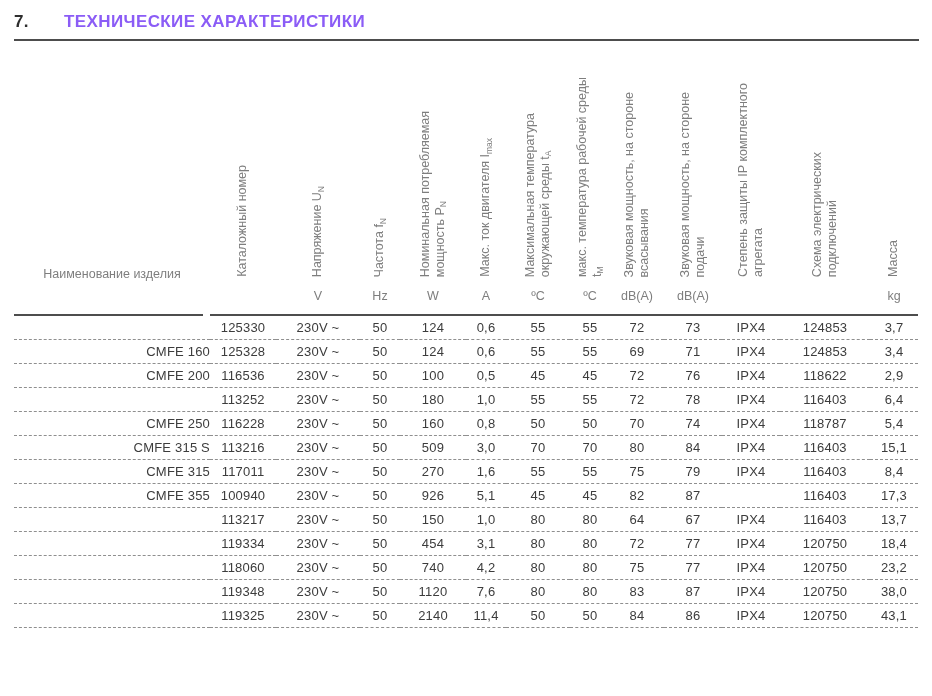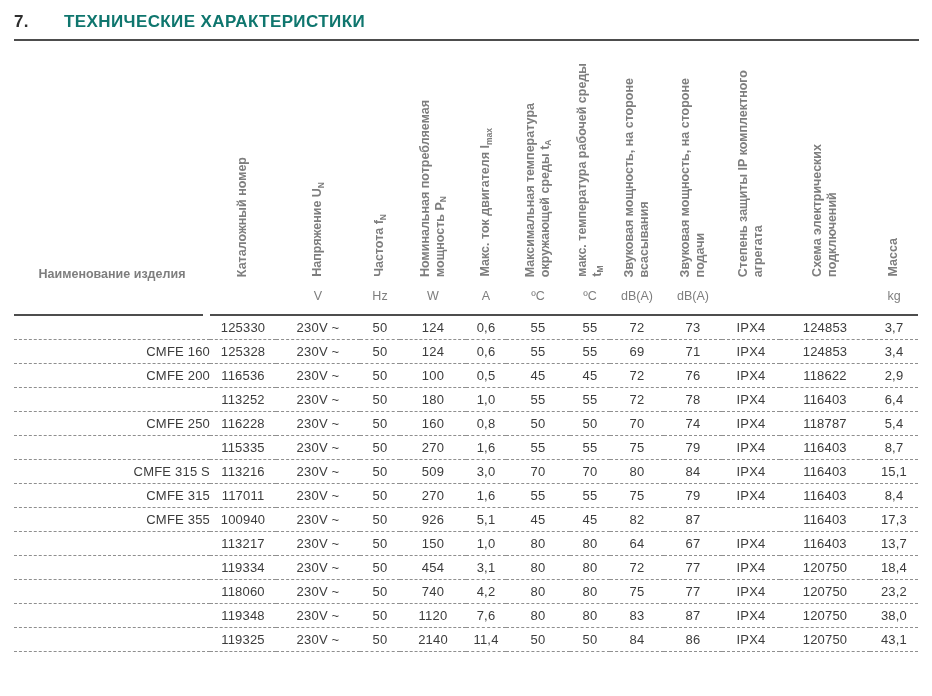--- a/index.html
+++ b/index.html
@@ -20,21 +20,21 @@
     font-size: 17px;
     font-weight: bold;
     color: #2e2e2e;
     width: 50px;
     flex: 0 0 50px;
     letter-spacing: 0.3px;
   }
   .sec-title {
     font-size: 17px;
     font-weight: bold;
-    color: #0f766e;
+    color: #8b5cf6;
     letter-spacing: 0.4px;
     margin: 0;
   }
   .title-rule {
     height: 2px;
     background: #4d4d4d;
     margin: 7px 13px 0 14px;
   }
   table.spec {
     border-collapse: separate;
@@ -42,21 +42,21 @@
     table-layout: fixed;
     width: 904px;
     margin: 18px 14px 0 14px;
   }
   
   tr.labels th {
     height: 222px;
     vertical-align: bottom;
     text-align: center;
     padding: 0 0 2px 0;
-    font-weight: bold;
+    font-weight: normal;
   }
   th.name-head {
     text-align: left;
     padding: 0 0 8px 9px;
     font-size: 12.5px;
     color: #7e7e7e;
   }
   .vert {
     display: inline-block;
     writing-mode: vertical-rl;
@@ -248,35 +248,20 @@
           <td>0,8</td>
           <td>50</td>
           <td>50</td>
           <td>70</td>
           <td>74</td>
           <td>IPX4</td>
           <td>118787</td>
           <td>5,4</td>
         </tr>
         <tr>
-          <td class="name-cell"></td>
-          <td>115335</td>
-          <td>230V ~</td>
-          <td>50</td>
-          <td>270</td>
-          <td>1,6</td>
-          <td>55</td>
-          <td>55</td>
-          <td>75</td>
-          <td>79</td>
-          <td>IPX4</td>
-          <td>116403</td>
-          <td>8,7</td>
-        </tr>
-        <tr>
           <td class="name-cell">CMFE 315 S</td>
           <td>113216</td>
           <td>230V ~</td>
           <td>50</td>
           <td>509</td>
           <td>3,0</td>
           <td>70</td>
           <td>70</td>
           <td>80</td>
           <td>84</td>

